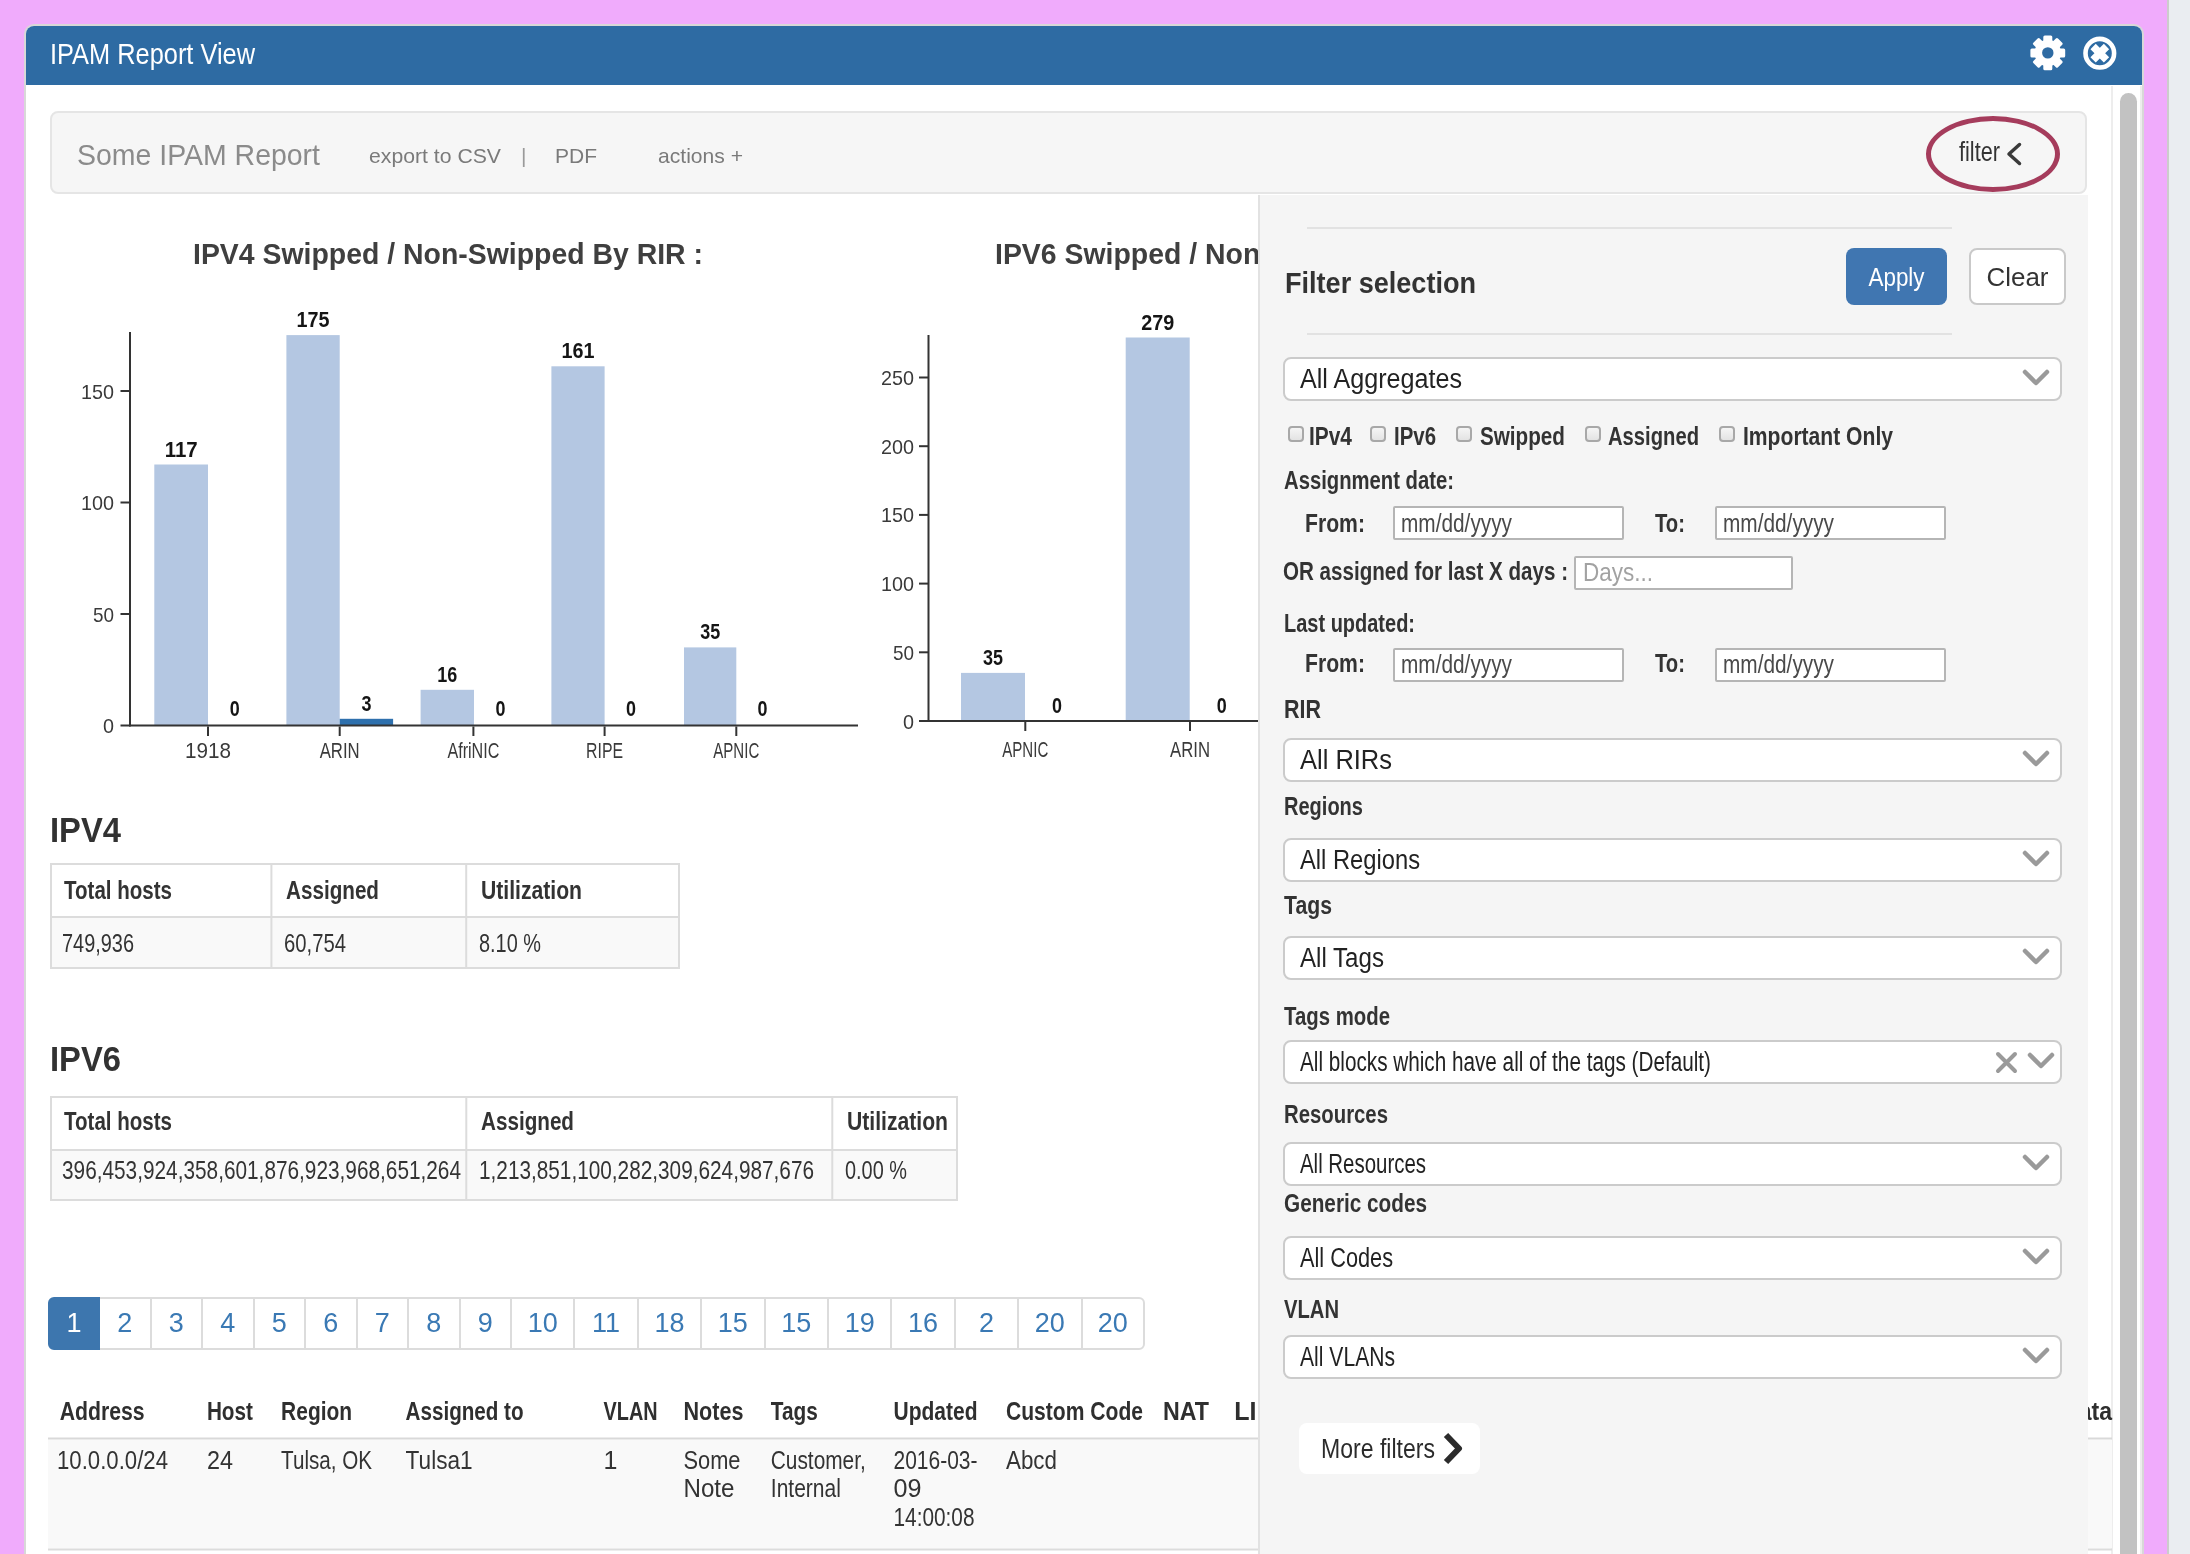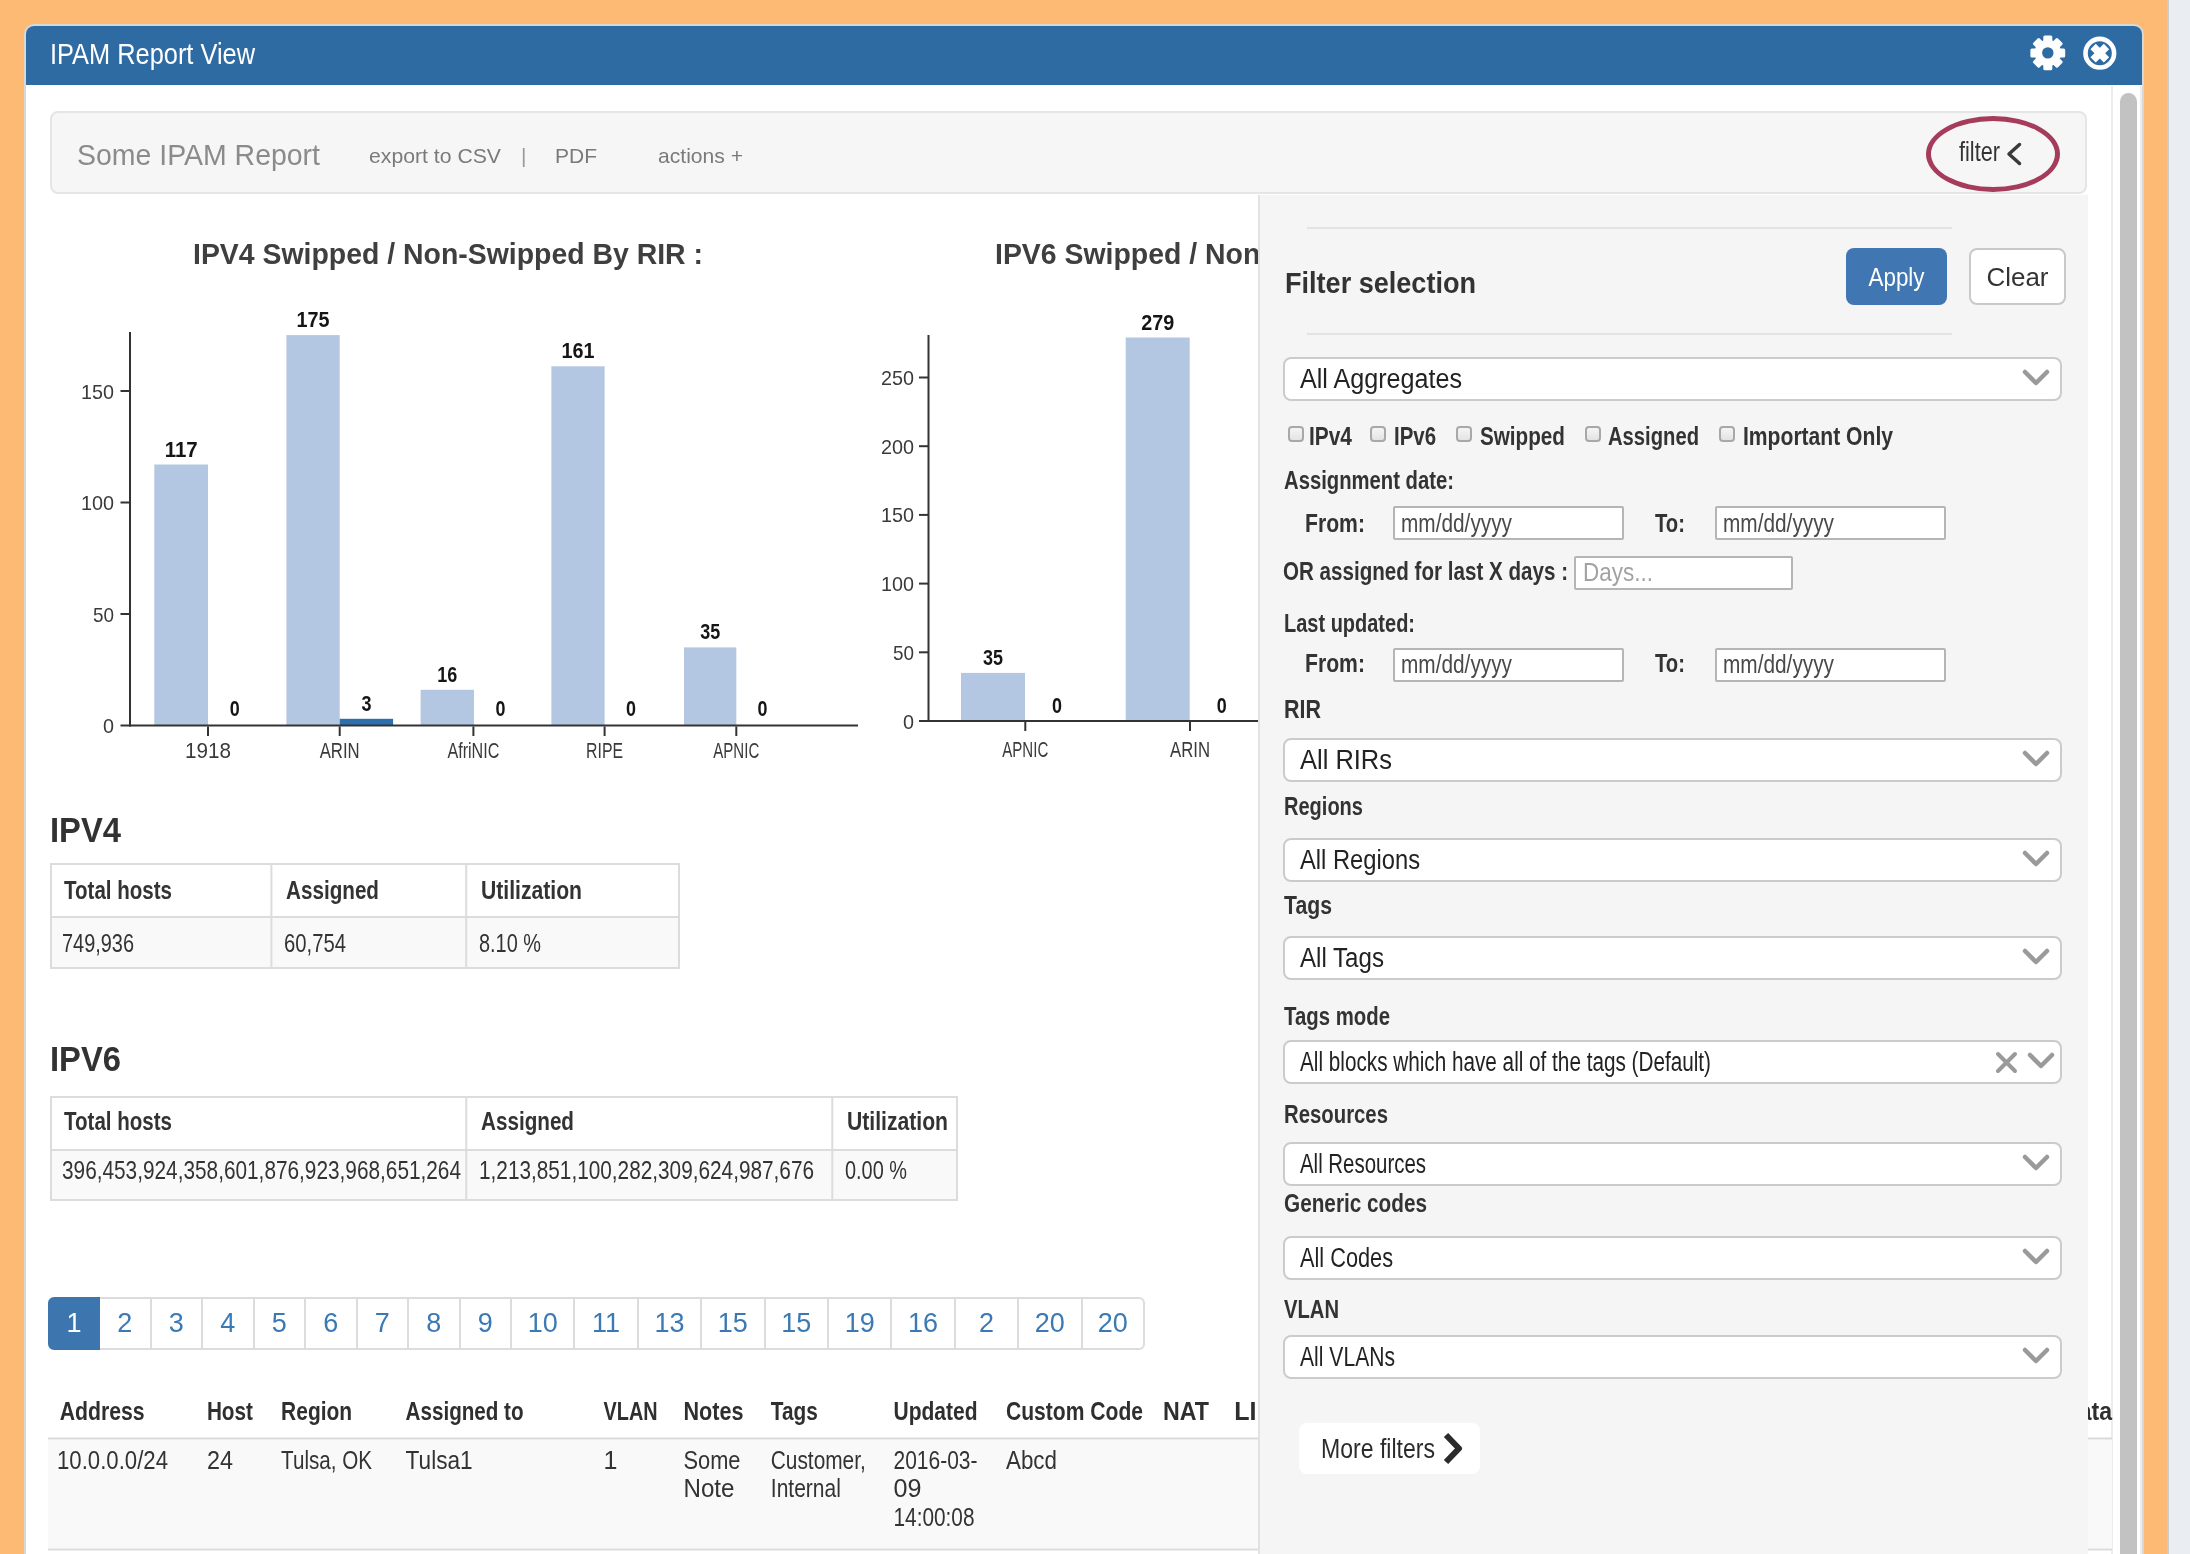--- a/index.html
+++ b/index.html
@@ -1,16 +1,16 @@
 <!DOCTYPE html>
 <html><head>
 <meta charset="utf-8">
 <style>
 html,body{margin:0;padding:0;background:#fff;}
-#page{position:relative;width:2190px;height:1554px;background:#fdba74;overflow:hidden;
+#page{position:relative;width:2190px;height:1554px;background:#f0abfc;overflow:hidden;
   font-family:"Liberation Sans",sans-serif;color:#333;}
 .abs{position:absolute;}
 #modal{left:24px;top:24px;width:2116px;height:1530px;border:2px solid #d8d8d8;border-bottom:none;
   border-radius:10px 10px 0 0;background:#fff;z-index:1;}
 #mhead{left:26px;top:26px;width:2116px;height:59px;background:#2e6ba3;border-radius:8px 8px 0 0;z-index:2;}
 #rbox{left:50px;top:111px;width:2037px;height:83px;background:#f6f6f6;border:2px solid #e5e5e5;
   border-radius:8px;box-sizing:border-box;z-index:2;}
 #panel{left:1258px;top:195px;width:830px;height:1359px;background:#f5f5f5;border-left:2px solid #e2e2e2;
   box-sizing:border-box;z-index:5;}
 .hr{position:absolute;left:1307px;width:645px;height:0;border-top:2px solid #e2e2e2;z-index:6;}
@@ -233,21 +233,21 @@
   <div style="width:53.5px">2</div>
       <div style="width:53.5px">3</div>
   <div style="width:53.5px">4</div>
       <div style="width:53.5px">5</div>
   <div style="width:53.5px">6</div>
       <div style="width:53.5px">7</div>
   <div style="width:53.5px">8</div>
       <div style="width:53.5px">9</div>
   <div style="width:65.4px">10</div>
       <div style="width:65.4px">11</div>
-  <div style="width:65.4px">13</div>
+  <div style="width:65.4px">18</div>
       <div style="width:65.4px">15</div>
   <div style="width:65.4px">15</div>
       <div style="width:65.4px">19</div>
   <div style="width:65.4px">16</div>
       <div style="width:65.4px">2</div>
   <div style="width:65.4px">20</div>
       <div class="lst" style="width:64.7px">20</div>
 </div>
 <div class="abs" id="panel"></div>
 <div class="abs hr" style="top:227px"></div>

